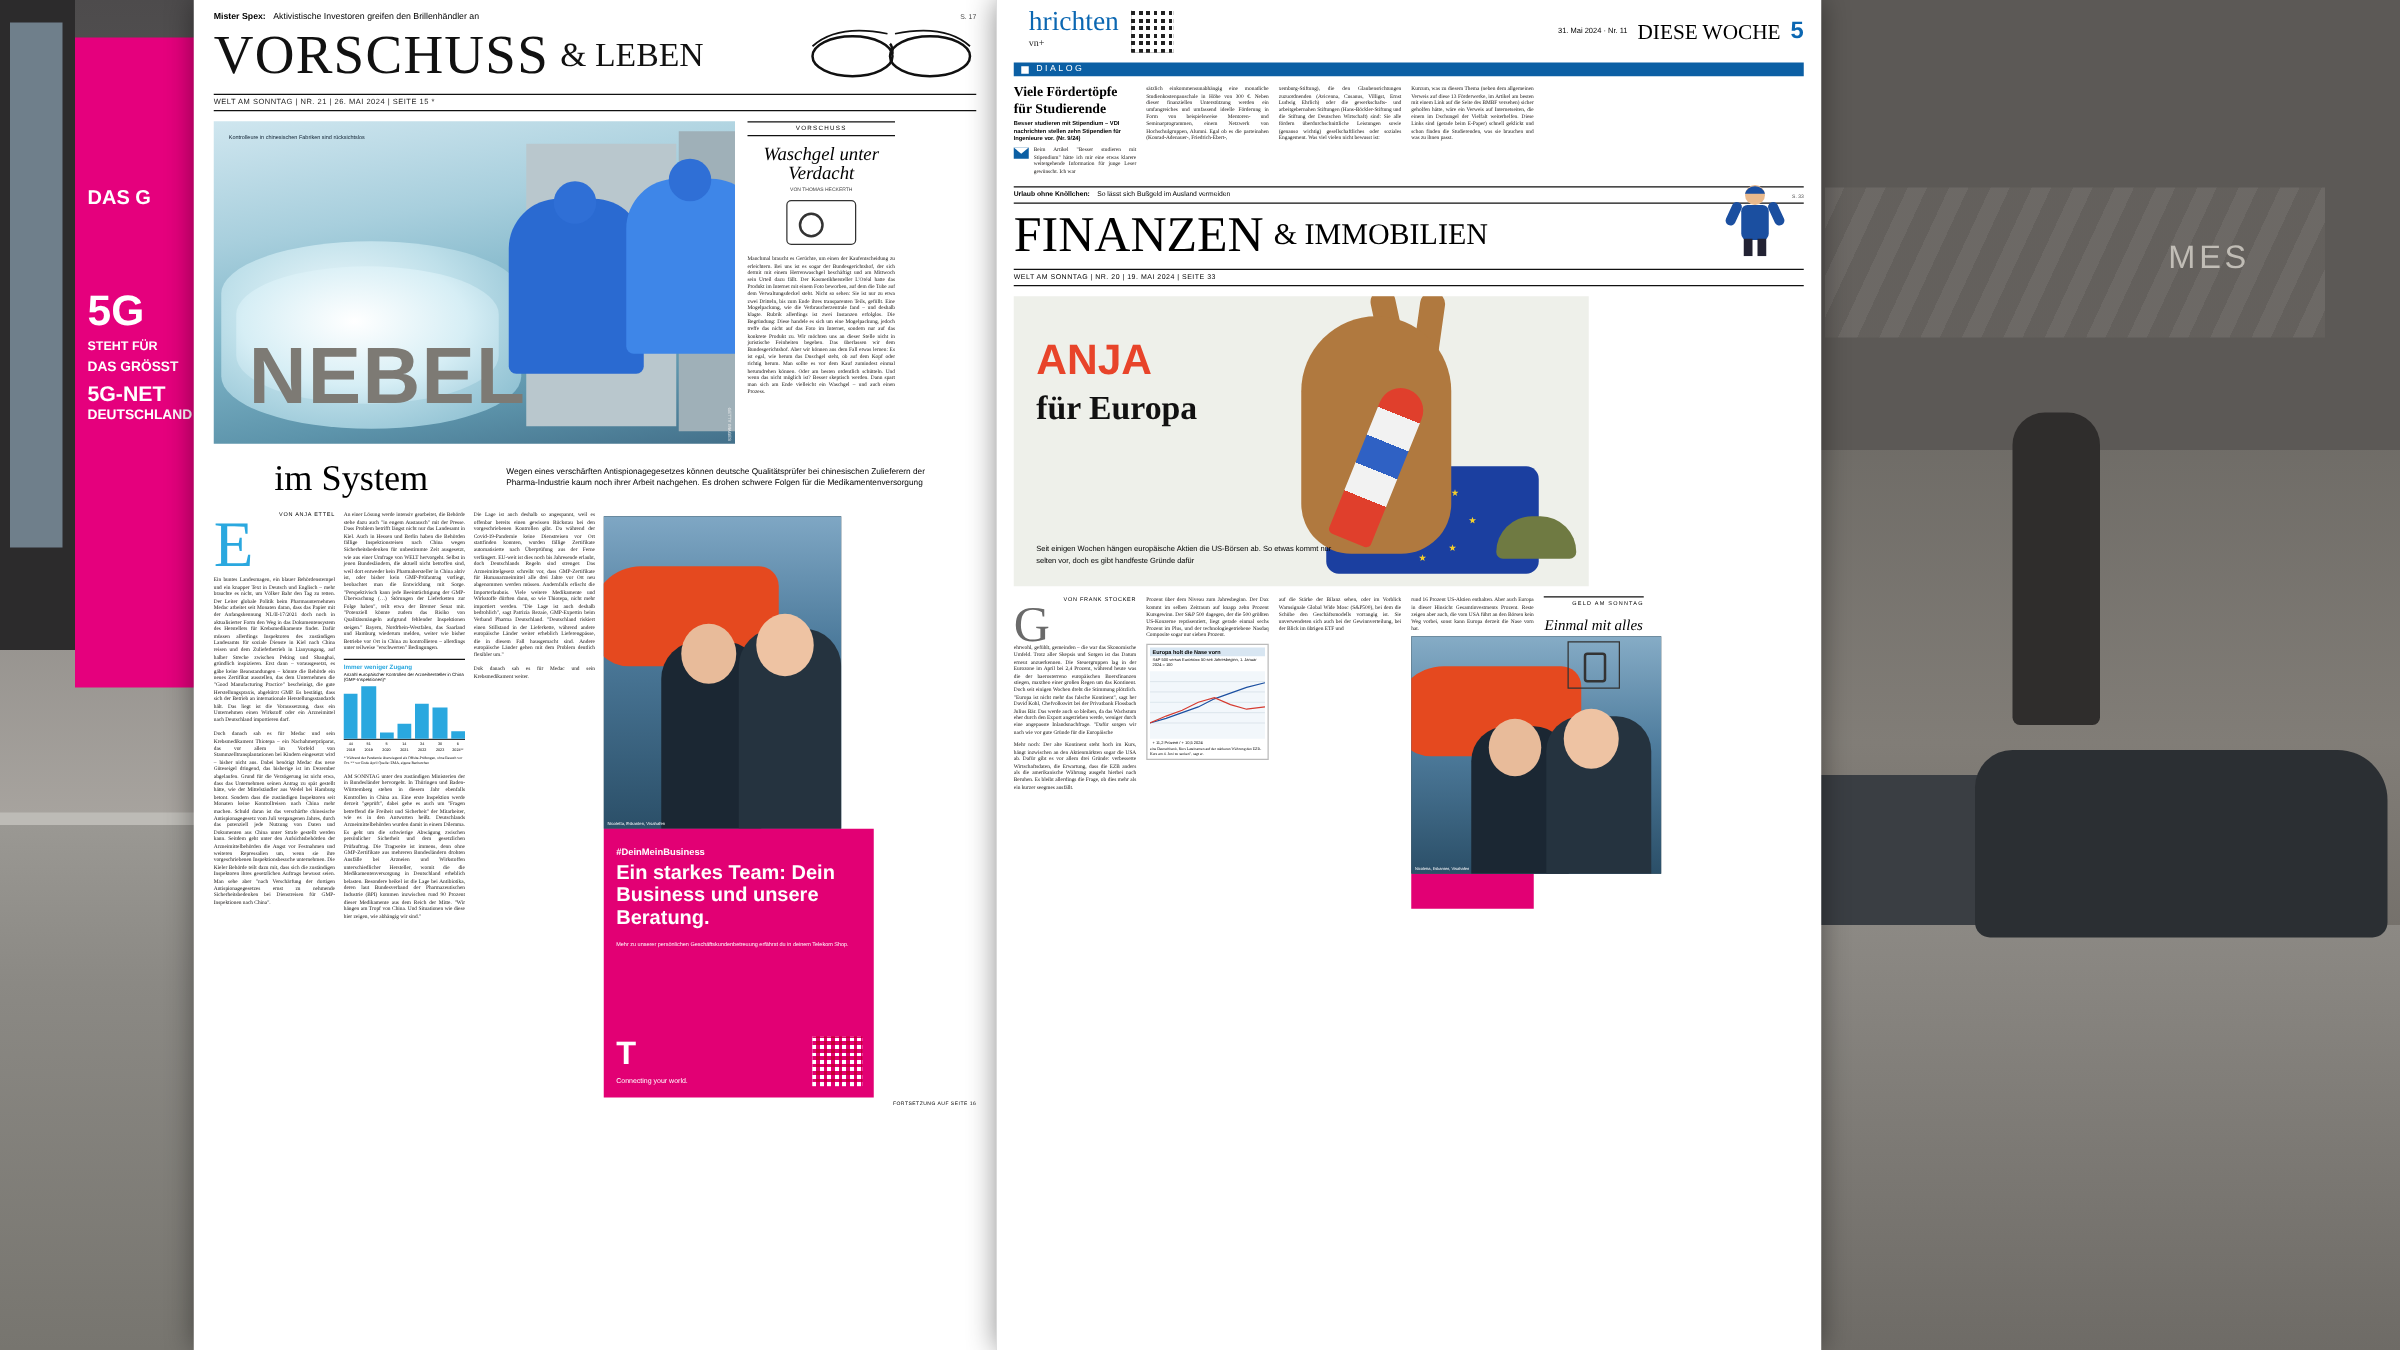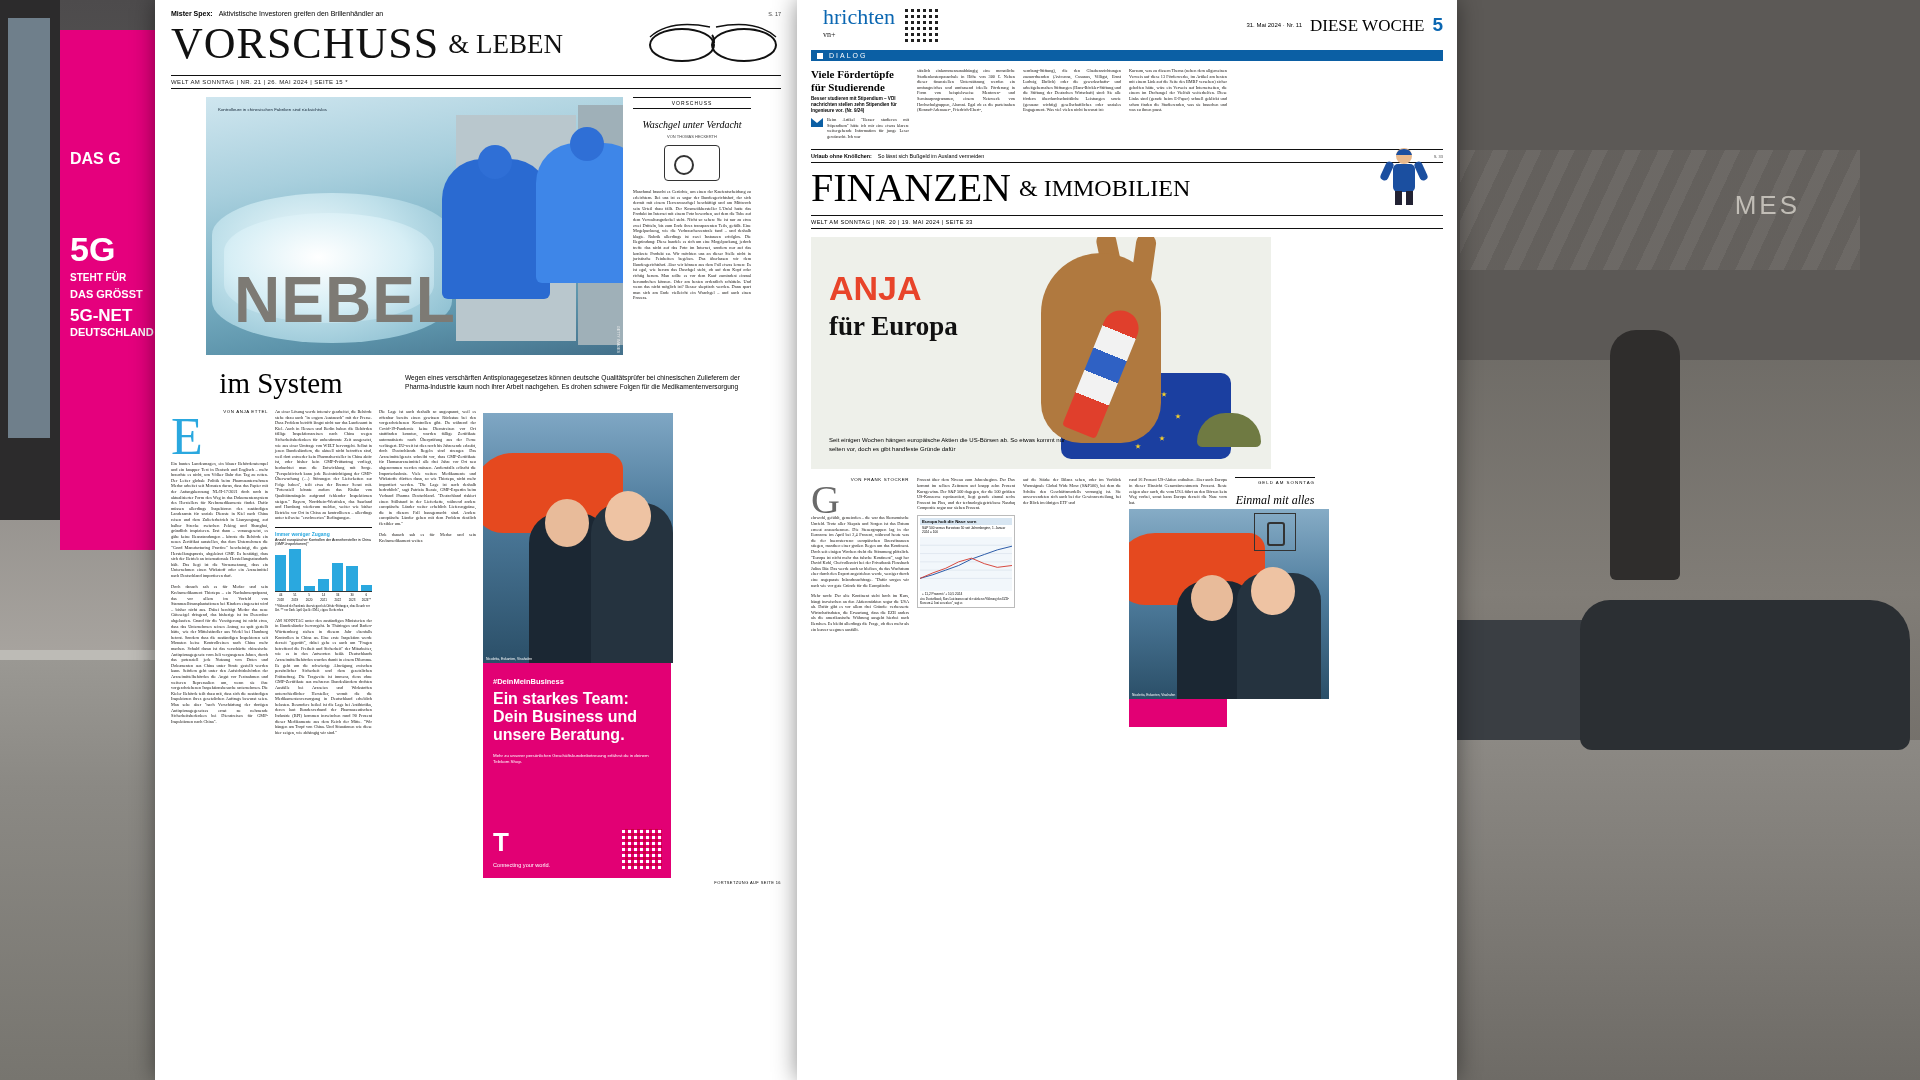--- a/index.html
+++ b/index.html
@@ -52,40 +52,40 @@
   .masthead{display:flex;align-items:flex-end;padding:2px 16px 0 16px;position:relative;}
   .masthead .w1{font-family:"Liberation Serif",serif;font-size:44px;letter-spacing:1px;color:#111;line-height:46px;}
   .masthead .w2{font-family:"Liberation Serif",serif;font-size:27px;color:#111;margin-left:9px;line-height:46px;}
   .glasses{position:absolute;right:18px;bottom:2px;width:135px;height:50px;}
 
   .deck{display:flex;align-items:center;gap:5px;margin:8px 16px 0 16px;border-top:1px solid #111;border-bottom:1px solid #111;padding:3px 0;
     font-family:"Liberation Sans",sans-serif;font-size:6px;letter-spacing:.4px;color:#222;}
 
   .hero-wrap{display:flex;gap:10px;padding:8px 16px 0 16px;}
   .hero{position:relative;width:417px;height:258px;overflow:hidden;
-    background:linear-gradient(170deg,#cfe6ef 0%,#a8cfdd 30%,#7fb5c8 55%,#5d94ab 80%,#43708a 100%);margin-left:35px;}
+    background:linear-gradient(170deg,#cfe6ef 0%,#a8cfdd 30%,#7fb5c8 55%,#5d94ab 80%,#43708a 100%);}
   .hero .vat{position:absolute;left:6px;top:96px;width:240px;height:150px;border-radius:50%/28%;
     background:radial-gradient(ellipse at 40% 35%,#eef8fb 0%,#bfe0ea 45%,#7fb6ca 100%);}
   .hero .vat2{position:absolute;left:18px;top:116px;width:210px;height:110px;border-radius:50%/35%;
     background:radial-gradient(ellipse at 45% 40%,#ffffff 0%,#d6eef5 55%,#9fcbdb 100%);}
   .hero .machine{position:absolute;left:250px;top:18px;width:120px;height:226px;background:#b9c7cd;}
   .hero .machine2{position:absolute;left:372px;top:8px;width:90px;height:240px;background:#9fb0b8;}
   .hero .worker{position:absolute;width:108px;height:140px;background:#2a6ad1;border-radius:40px 40px 6px 6px;}
   .hero .wA{left:236px;top:62px;}
   .hero .wB{left:330px;top:46px;background:#3e86e8;}
   .hero .head{position:absolute;width:34px;height:34px;border-radius:50%;background:#2f6fd6;}
   .hero .hA{left:272px;top:48px;}
   .hero .hB{left:364px;top:30px;}
   .hero .cap{position:absolute;left:12px;top:10px;width:120px;font-family:"Liberation Sans",sans-serif;font-size:4.4px;line-height:6px;color:#123;}
   .hero .credit{position:absolute;right:3px;bottom:2px;writing-mode:vertical-rl;font-family:"Liberation Sans",sans-serif;font-size:3.6px;color:#eee;}
   .hero .nebel{position:absolute;left:28px;bottom:18px;font-family:"Liberation Sans",sans-serif;font-weight:bold;font-size:64px;letter-spacing:1px;color:#7d7a74;}
 
   .vorschuss{width:118px;}
   .vorschuss .tag{font-family:"Liberation Sans",sans-serif;font-size:5px;letter-spacing:1px;text-align:center;border-top:1px solid #111;border-bottom:1px solid #111;padding:2px 0;}
-  .vorschuss h3{font-family:"Liberation Serif",serif;font-style:italic;font-size:10px;text-align:center;margin:8px 0 2px;line-height:15px;font-weight:normal;}
+  .vorschuss h3{font-family:"Liberation Serif",serif;font-style:italic;font-size:15px;text-align:center;margin:8px 0 2px;line-height:15px;font-weight:normal;}
   .vorschuss .by{font-family:"Liberation Sans",sans-serif;font-size:4px;text-align:center;color:#444;margin-bottom:6px;}
   .vorschuss .ico{width:54px;height:34px;margin:4px auto 8px;border:1px solid #333;border-radius:4px;position:relative;background:#fff;}
   .vorschuss .ico:after{content:"";position:absolute;left:9px;top:9px;width:16px;height:16px;border-radius:50%;border:2px solid #333;}
 
   .headline-row{display:flex;padding:12px 16px 0 16px;gap:14px;}
   .headline-row .h{font-family:"Liberation Serif",serif;font-size:29px;width:220px;text-align:center;line-height:32px;}
   .headline-row .sub{font-family:"Liberation Sans",sans-serif;font-size:6.6px;line-height:9.4px;width:340px;padding-top:6px;}
 
   .cols{display:flex;gap:7px;padding:10px 16px 0 16px;}
   .col{width:97px;}
@@ -103,21 +103,21 @@
 
   .photo-helico{position:relative;width:190px;height:250px;overflow:hidden;background:#123040;margin-top:4px;}
   .photo-helico .sky{position:absolute;inset:0;background:linear-gradient(180deg,#7fa7c4 0%,#4d7b9c 40%,#2b4f68 100%);}
   .photo-helico .heli{position:absolute;left:-10px;top:40px;width:150px;height:80px;background:#e5491f;border-radius:40px 16px 10px 30px;}
   .photo-helico .p1{position:absolute;left:46px;bottom:0;width:80px;height:150px;background:#1b2733;border-radius:30px 30px 0 0;}
   .photo-helico .p2{position:absolute;left:108px;bottom:0;width:82px;height:160px;background:#25333f;border-radius:30px 30px 0 0;}
   .photo-helico .f1{position:absolute;left:62px;top:86px;width:44px;height:48px;border-radius:50%;background:#e8bb9a;}
   .photo-helico .f2{position:absolute;left:122px;top:78px;width:46px;height:50px;border-radius:50%;background:#eec3a3;}
   .photo-helico .cred{position:absolute;left:3px;bottom:2px;font-family:"Liberation Sans",sans-serif;font-size:3.4px;color:#fff;}
 
-  .telekom{position:relative;width:188px;height:215px;background:#e20074;color:#fff;margin-top:0;overflow:hidden;}
+  .telekom{position:relative;width:216px;height:215px;background:#e20074;color:#fff;margin-top:0;overflow:hidden;}
   .telekom .hash{font-family:"Liberation Sans",sans-serif;font-size:7.5px;font-weight:bold;padding:14px 10px 0 10px;}
   .telekom h2{font-family:"Liberation Sans",sans-serif;font-size:16px;line-height:18px;margin:4px 10px 0;}
   .telekom .small{font-family:"Liberation Sans",sans-serif;font-size:4.4px;line-height:6px;margin:9px 10px 0;}
   .telekom .logo{position:absolute;left:10px;bottom:10px;font-family:"Liberation Sans",sans-serif;font-size:5.6px;}
   .telekom .T{position:absolute;left:10px;bottom:24px;font-family:"Liberation Sans",sans-serif;font-size:26px;font-weight:bold;line-height:24px;}
   .telekom .qr{position:absolute;right:9px;bottom:9px;width:40px;height:40px;background:
     repeating-linear-gradient(90deg,#fff 0 3px,#e20074 3px 6px),
     repeating-linear-gradient(0deg,#fff 0 3px,#e20074 3px 6px);background-blend-mode:multiply;}
   .cont{font-family:"Liberation Sans",sans-serif;font-size:4px;text-align:right;padding:2px 16px 4px 0;letter-spacing:.4px;}
 

